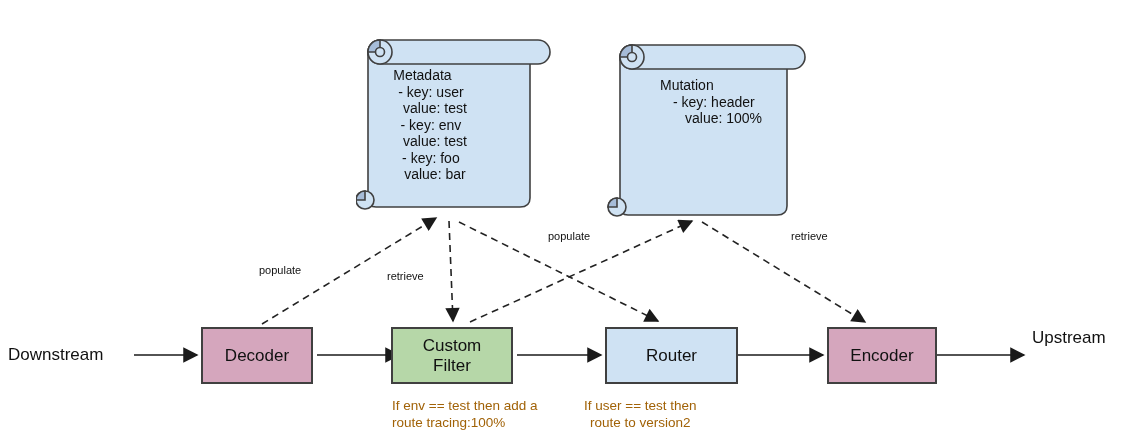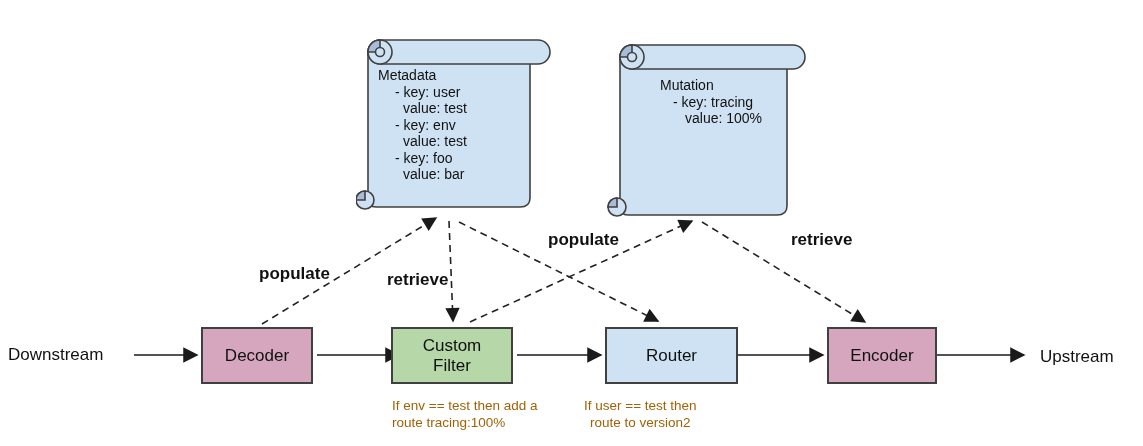--- a/index.html
+++ b/index.html
@@ -23,32 +23,32 @@
   .n-filter{left:391px;width:122px;}
   .n-filter .node-label{max-width:78px;}
   .n-router{left:605px;width:133px;}
   .n-encoder{left:827px;width:110px;}
   .caption{
     position:absolute;font-size:13.5px;line-height:17px;color:#a16207;white-space:nowrap;
   }
   .cap-filter{left:392px;top:397px;}
   .cap-router{left:584px;top:397px;text-align:center;}
   .edge-label{
-    position:absolute;font-size:17px;color:#111;white-space:nowrap;font-weight:bold;
+    position:absolute;font-size:11px;color:#111;white-space:nowrap;
   }
   .el-pop1{left:259px;top:264px;}
   .el-ret1{left:387px;top:270px;}
   .el-pop2{left:548px;top:230px;}
   .el-ret2{left:791px;top:230px;}
   .scroll{position:absolute;}
   .scroll-meta{left:356px;top:38px;width:198px;height:172px;}
   .scroll-mut{left:606px;top:43px;width:202px;height:174px;}
   .scroll svg{position:absolute;left:0;top:0;}
   .scroll-text{position:absolute;font-size:14px;line-height:16.5px;color:#111;white-space:nowrap;}
-  .scroll-meta .scroll-text{left:22px;top:29px;}
+  .scroll-meta .scroll-text{left:22px;top:29px;text-align:center;}
   .scroll-mut .scroll-text{left:31px;top:34px;margin-left:23px;}
   .ind1{padding-left:17px;}
   .ind2{padding-left:25px;}
   .scroll-mut .ind1{padding-left:13px;}
 </style>
 </head>
 <body>
 
 <div class="stage">
 
@@ -106,27 +106,27 @@
         <rect x="14" y="2" width="185" height="24" rx="12" fill="#cfe2f3"></rect>
         <circle cx="26" cy="14" r="12" fill="#cfe2f3"></circle>
         <path d="M26,14 L26,2 A12,12 0 0,0 14,14 Z" fill="#a6bcd8"></path>
         <circle cx="26" cy="14" r="4.5" fill="#cfe2f3"></circle>
         <circle cx="11" cy="164" r="9" fill="#cfe2f3"></circle>
         <path d="M11,164 L11,155 A9,9 0 0,0 2,164 Z" fill="#a6bcd8"></path>
       </g>
     </svg>
     <div class="scroll-text">
       <div>Mutation</div>
-      <div class="ind1">- key: tracing</div>
+      <div class="ind1">- key: header</div>
       <div class="ind2">value: 100%</div>
     </div>
   </div>
 
   <div class="endpoint" style="left:8px;top:345px;">Downstream</div>
-  <div class="endpoint" style="left:1032px;top:347px;margin-left:8px;">Upstream</div>
+  <div class="endpoint" style="left:1032px;top:328px;">Upstream</div>
 
   <div class="node node-pink n-decoder">
     <div class="node-label">Decoder</div>
   </div>
   <div class="node node-green n-filter">
     <div class="node-label">Custom Filter</div>
   </div>
   <div class="node node-pink n-encoder">
     <div class="node-label">Encoder</div>
   </div>

